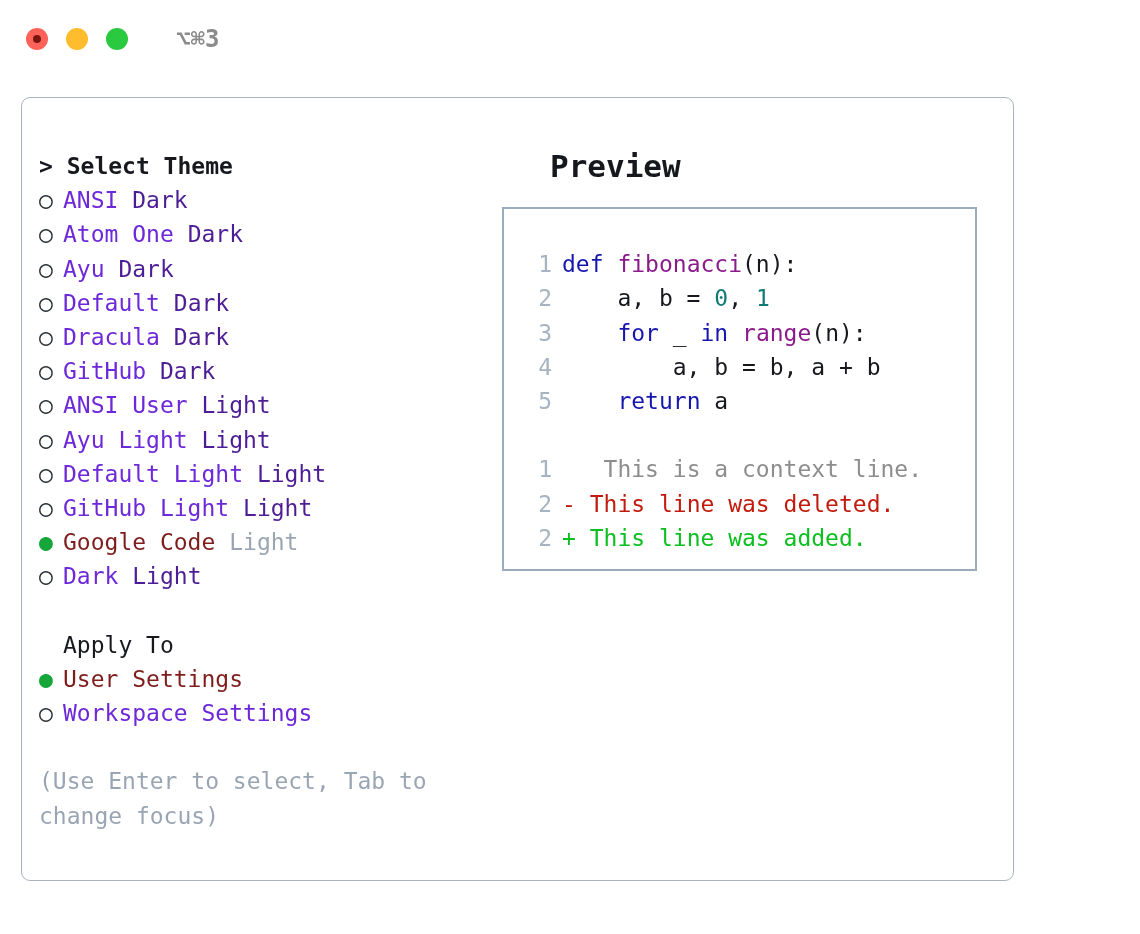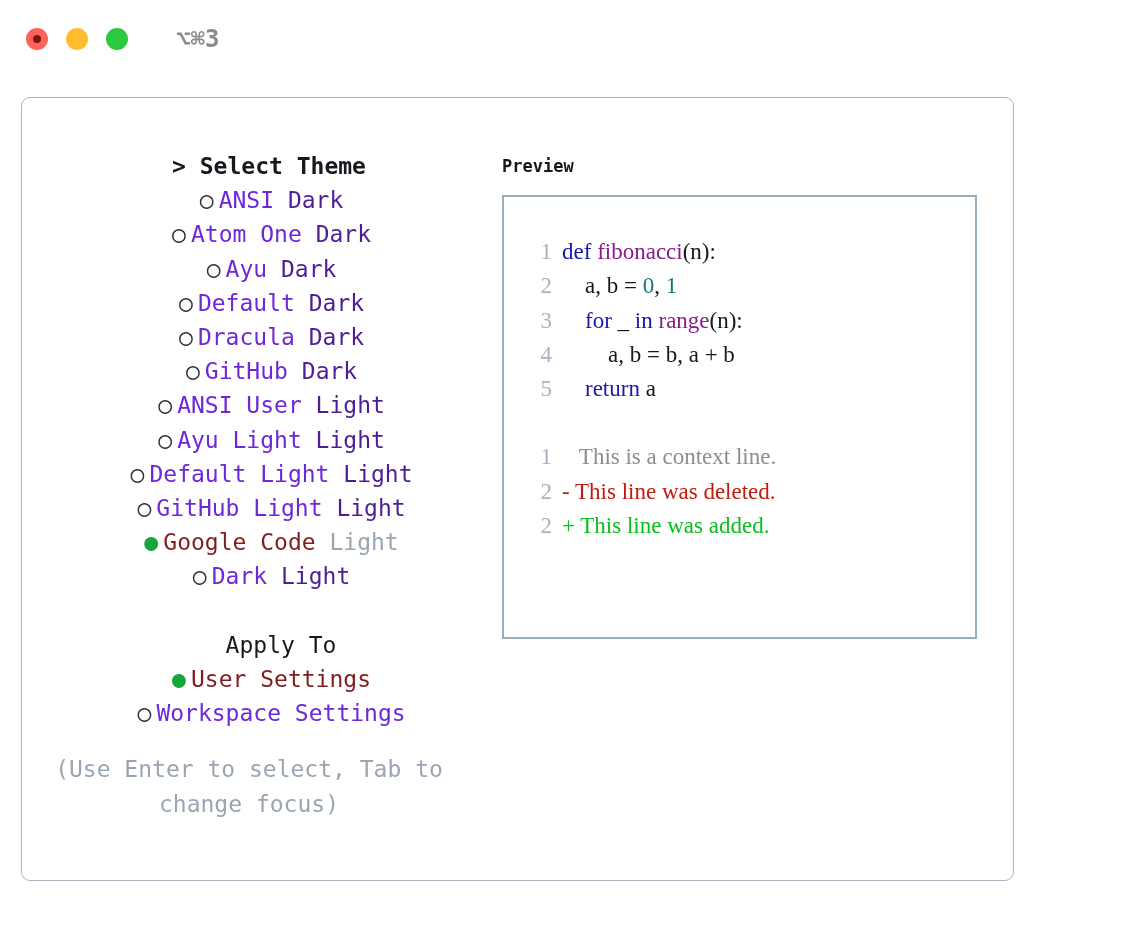--- a/index.html
+++ b/index.html
@@ -85,21 +85,20 @@
     width: 100%;
     height: 100%;
   }
 
   
   .left-col {
     position: absolute;
     left: 17px;
     top: 51px;
     width: 460px;
-    text-align: center;
   }
 
   .header-line {
     font-size: 23px;
     font-weight: bold;
     color: #16181d;
     line-height: 34.2px;
     white-space: pre;
   }
 
@@ -125,51 +124,51 @@
   .section-gap { height: 34.2px; }
 
   .group-title {
     font-size: 23px;
     color: #16181d;
     line-height: 34.2px;
     white-space: pre;
   }
 
   .hint {
-    margin-top: 22px;
+    margin-top: 34px;
     font-size: 23px;
     line-height: 34.2px;
     color: #9aa5b4;
     width: 420px;
     white-space: pre-wrap;
   }
 
   
   .right-col {
     position: absolute;
     left: 480px;
     top: 51px;
     width: 490px;
   }
   .preview-title {
-    font-size: 17px;
+    font-size: 31px;
     font-weight: bold;
     color: #16181d;
     line-height: 34.2px;
+    margin-left: 48px;
   }
 
   .code-box {
-    margin-top: 12px;
+    margin-top: 24px;
     width: 475px;
-    height: 444px;
+    height: 364px;
     border: 2px solid #9bacbd;
     box-sizing: border-box;
     background: #ffffff;
     padding: 38px 0 0 0;
-    font-family: Liberation Serif, serif;
   }
 
   .code-line {
     font-size: 23px;
     line-height: 34.2px;
     white-space: pre;
     padding-left: 20px;
   }
   .lineno {
     display: inline-block;

